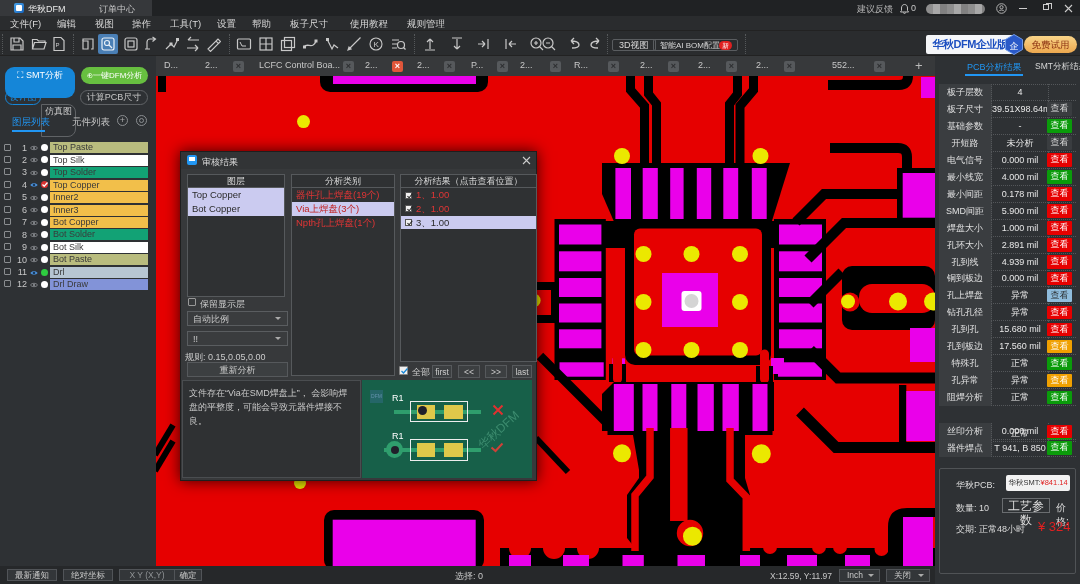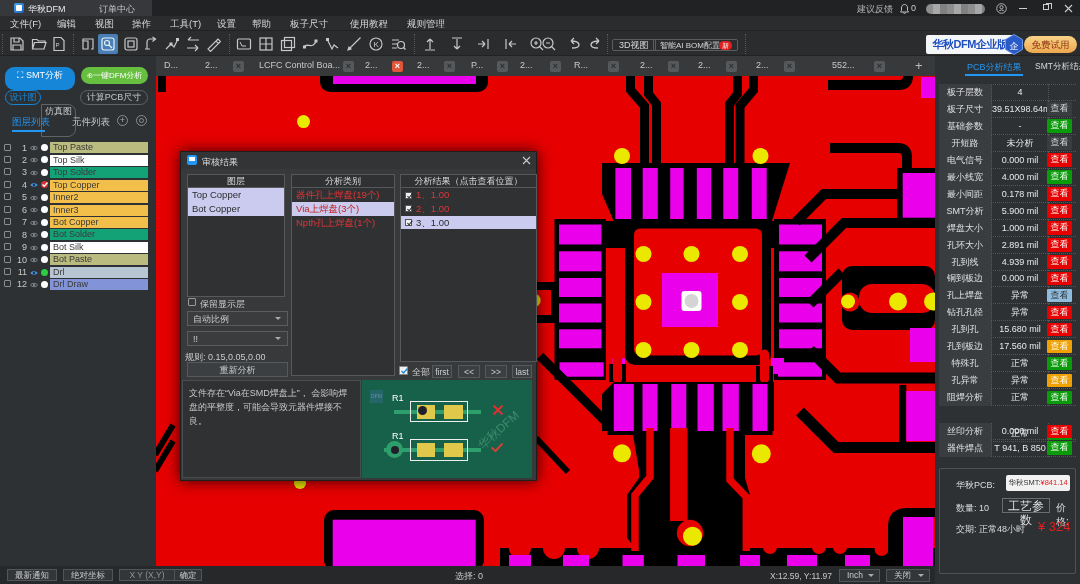--- a/index.html
+++ b/index.html
@@ -202,21 +202,21 @@
  <div class="ab" style="left:719px;top:10px;width:13px;height:9px;background:#e02020;border-radius:4.5px;color:#fff;font-size:6.5px;line-height:9px;text-align:center">新</div>
  <div class="tsep" style="left:745px"></div>
  <div class="ab" style="left:926px;top:4px;width:88px;height:19px;background:#f5f6f8;border-radius:2px;color:#1d4fc0;font-weight:bold;font-size:11px;line-height:19px;text-align:center;letter-spacing:-0.5px">华秋DFM企业版</div>
  <svg class="ab" style="left:1004px;top:3px" width="20" height="21" viewBox="0 0 20 21">
         <polygon points="10,0.5 18.5,5.5 18.5,15.5 10,20.5 1.5,15.5 1.5,5.5" fill="#2a59c8" stroke="#6f9ae8" stroke-width="1"></polygon>
         <text x="5.5" y="14.5" font-size="9" fill="#fff">企</text>
       </svg>
  <div class="ab" style="left:1024px;top:5px;width:53px;height:17px;background:linear-gradient(180deg,#f8d488,#eda84f);border-radius:9px;color:#8a3010;font-size:9.5px;line-height:17px;text-align:center">免费试用</div>
 </div>
 <div id="leftpanel">
- <div class="pill" style="left:5px;top:11px;width:70px;height:23px;line-height:17px;background:#1586d8;font-size:9px;white-space:nowrap;overflow:hidden">⛶ SMT分析</div>
+ <div class="pill" style="left:5px;top:11px;width:70px;height:31px;line-height:17px;background:#1586d8;font-size:9px;white-space:nowrap;overflow:hidden">⛶ SMT分析</div>
  <div class="pill" style="left:81px;top:11px;width:67px;height:17px;line-height:17px;background:#67bf40;font-size:8px;white-space:nowrap;overflow:hidden">⊕一键DFM分析</div>
  <div class="obtn" style="left:5px;top:34px;width:36px;height:15px;line-height:13px;border-color:#1586d8;color:#1586d8;border-radius:8px">设计图</div>
  <div class="obtn" style="left:41px;top:48px;width:35px;height:33px;line-height:13px;border-radius:0 8px 8px 0">仿真图</div>
  <div class="obtn" style="left:80px;top:34px;width:68px;height:15px;line-height:13px">计算PCB尺寸</div>
  <div class="ab" style="left:12px;top:60px;font-size:9.5px;color:#2196f3">图层列表</div>
  <div class="ab" style="left:12px;top:74px;width:33px;height:2px;background:#2196f3"></div>
  <div class="ab" style="left:72px;top:60px;font-size:9.5px;color:#c8c8c8">元件列表</div>
  <div class="ab" style="left:117px;top:59px;width:11px;height:11px;border:1px solid #8a8d90;border-radius:50%;color:#aaa;font-size:9px;line-height:9px;text-align:center">+</div>
  <div class="ab" style="left:136px;top:59px;width:11px;height:11px;border:1px solid #8a8d90;border-radius:50%"></div>
  <div class="ab" style="left:139px;top:62px;width:5px;height:5px;border:1px solid #8a8d90;border-radius:50%"></div>
@@ -551,21 +551,21 @@
           <div class="rlab">最小线宽</div>
           <div class="rval">4.000 mil</div>
           <div class="rbtn bG">查看</div>
         </div>
         <div class="rrow" style="top:129.7px">
           <div class="rlab">最小间距</div>
           <div class="rval">0.178 mil</div>
           <div class="rbtn bR">查看</div>
         </div>
         <div class="rrow" style="top:146.64999999999998px">
-          <div class="rlab">SMT分析</div>
+          <div class="rlab">SMD间距</div>
           <div class="rval">5.900 mil</div>
           <div class="rbtn bR">查看</div>
         </div>
         <div class="rrow" style="top:163.6px">
           <div class="rlab">焊盘大小</div>
           <div class="rval">1.000 mil</div>
           <div class="rbtn bR">查看</div>
         </div>
         <div class="rrow" style="top:180.54999999999998px">
           <div class="rlab">孔环大小</div>

